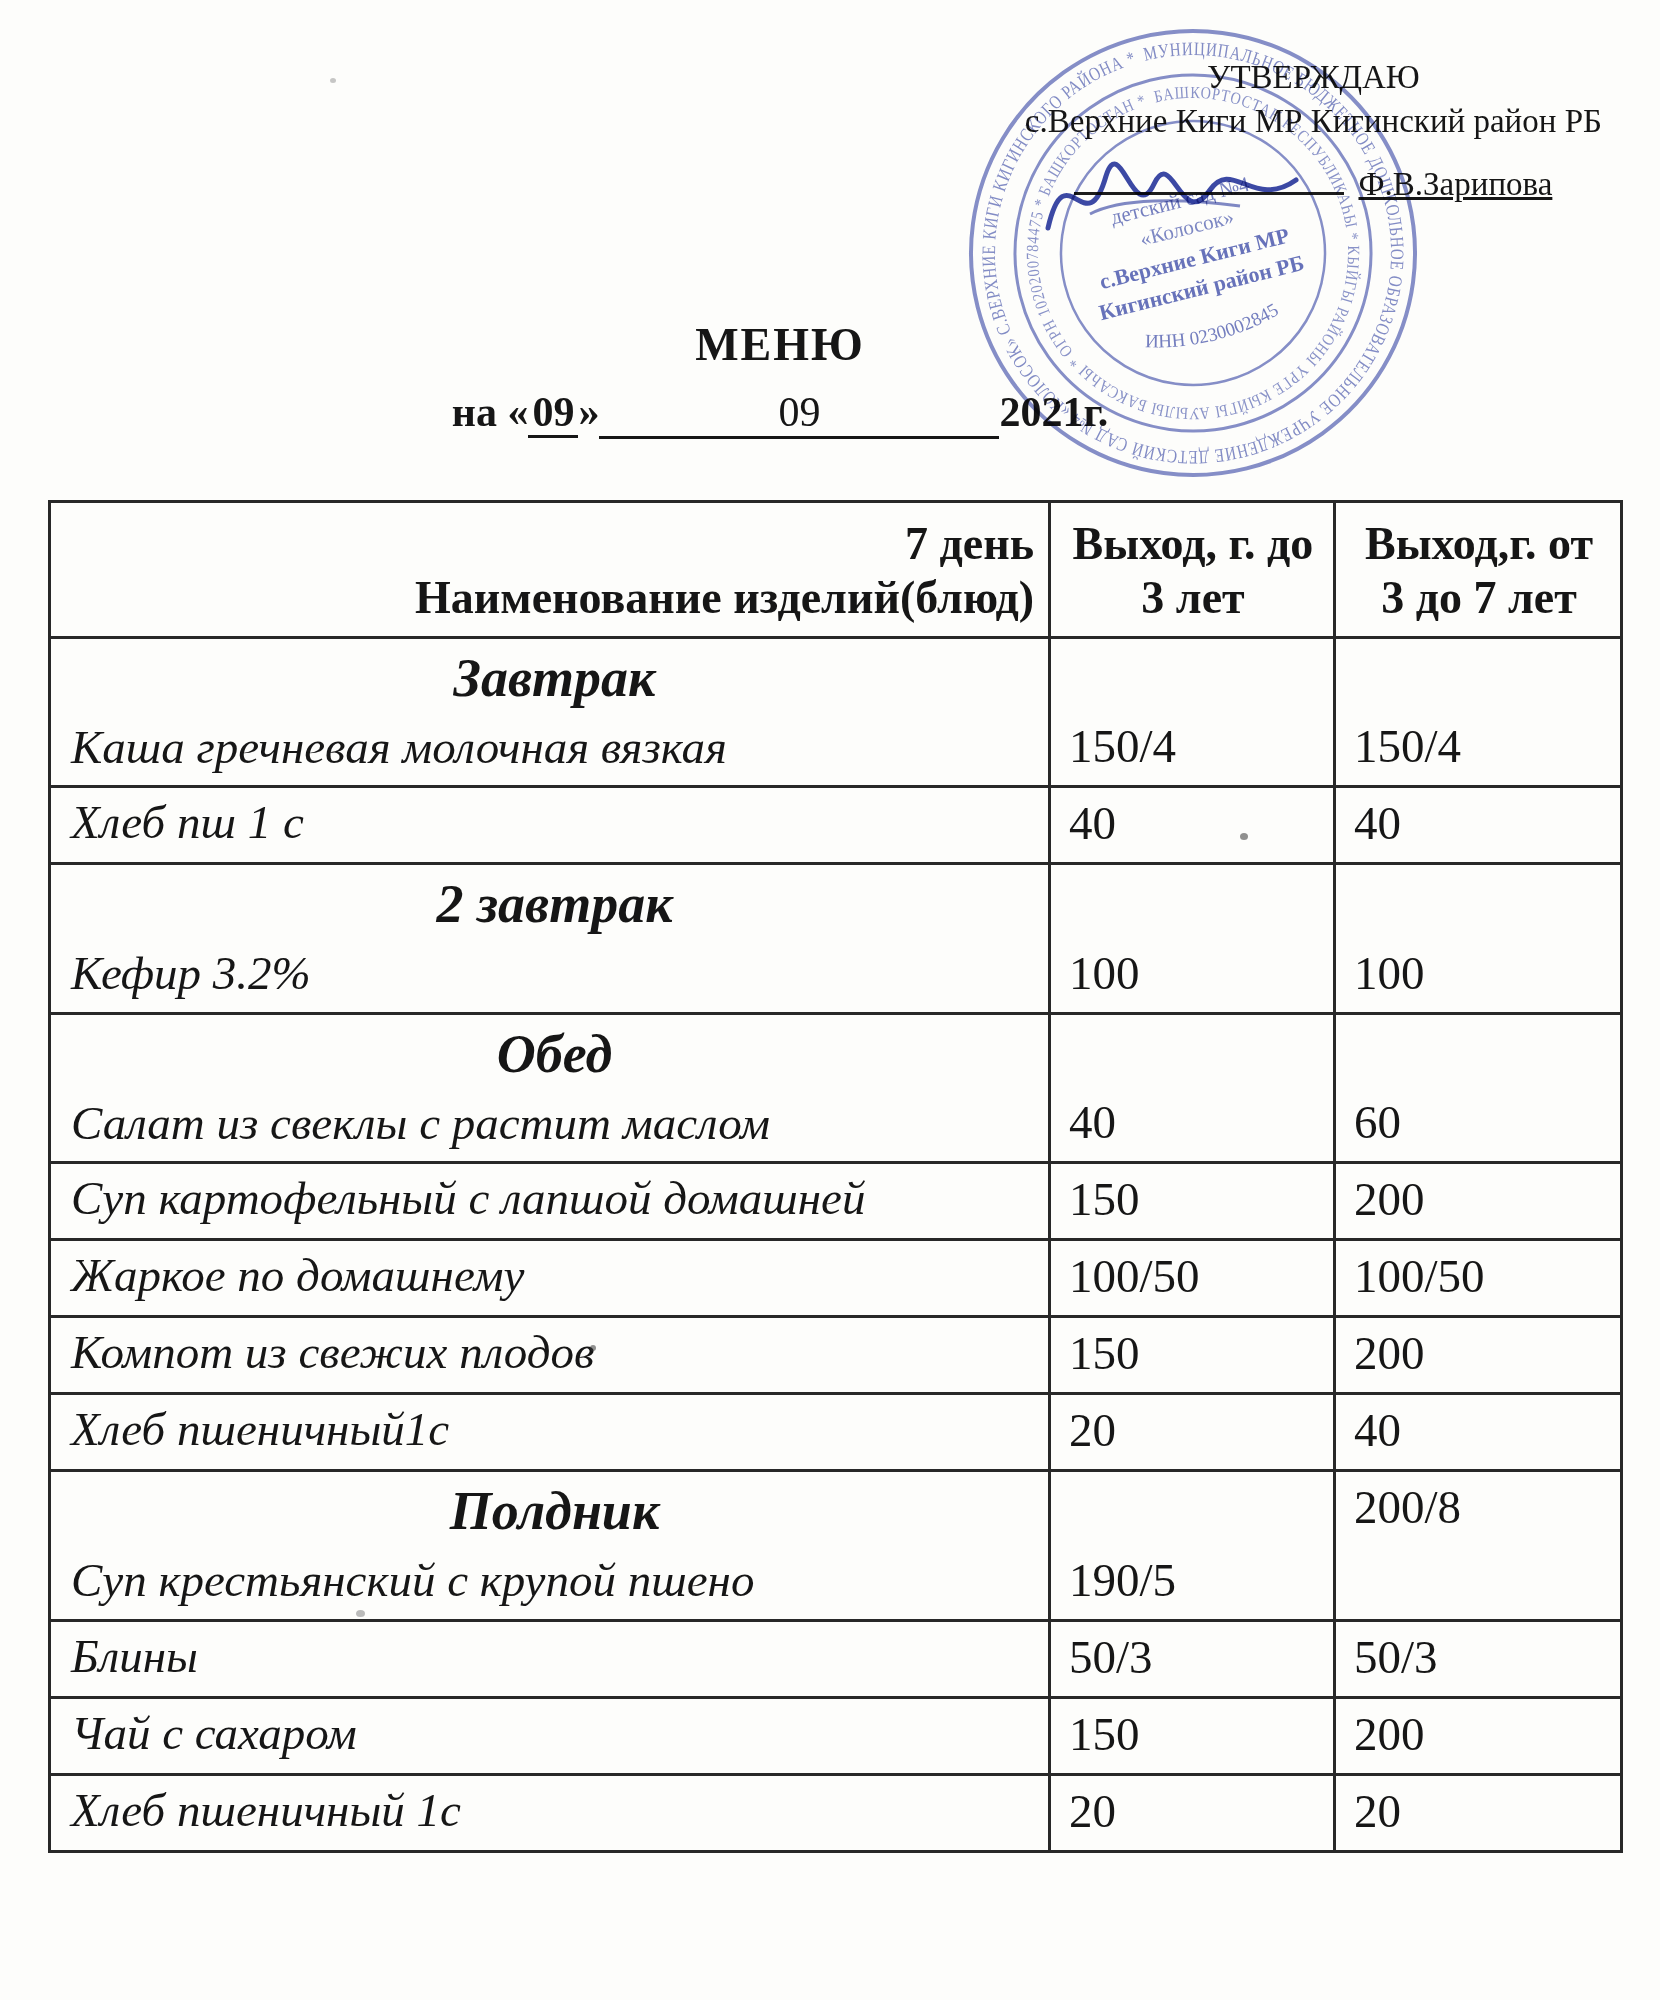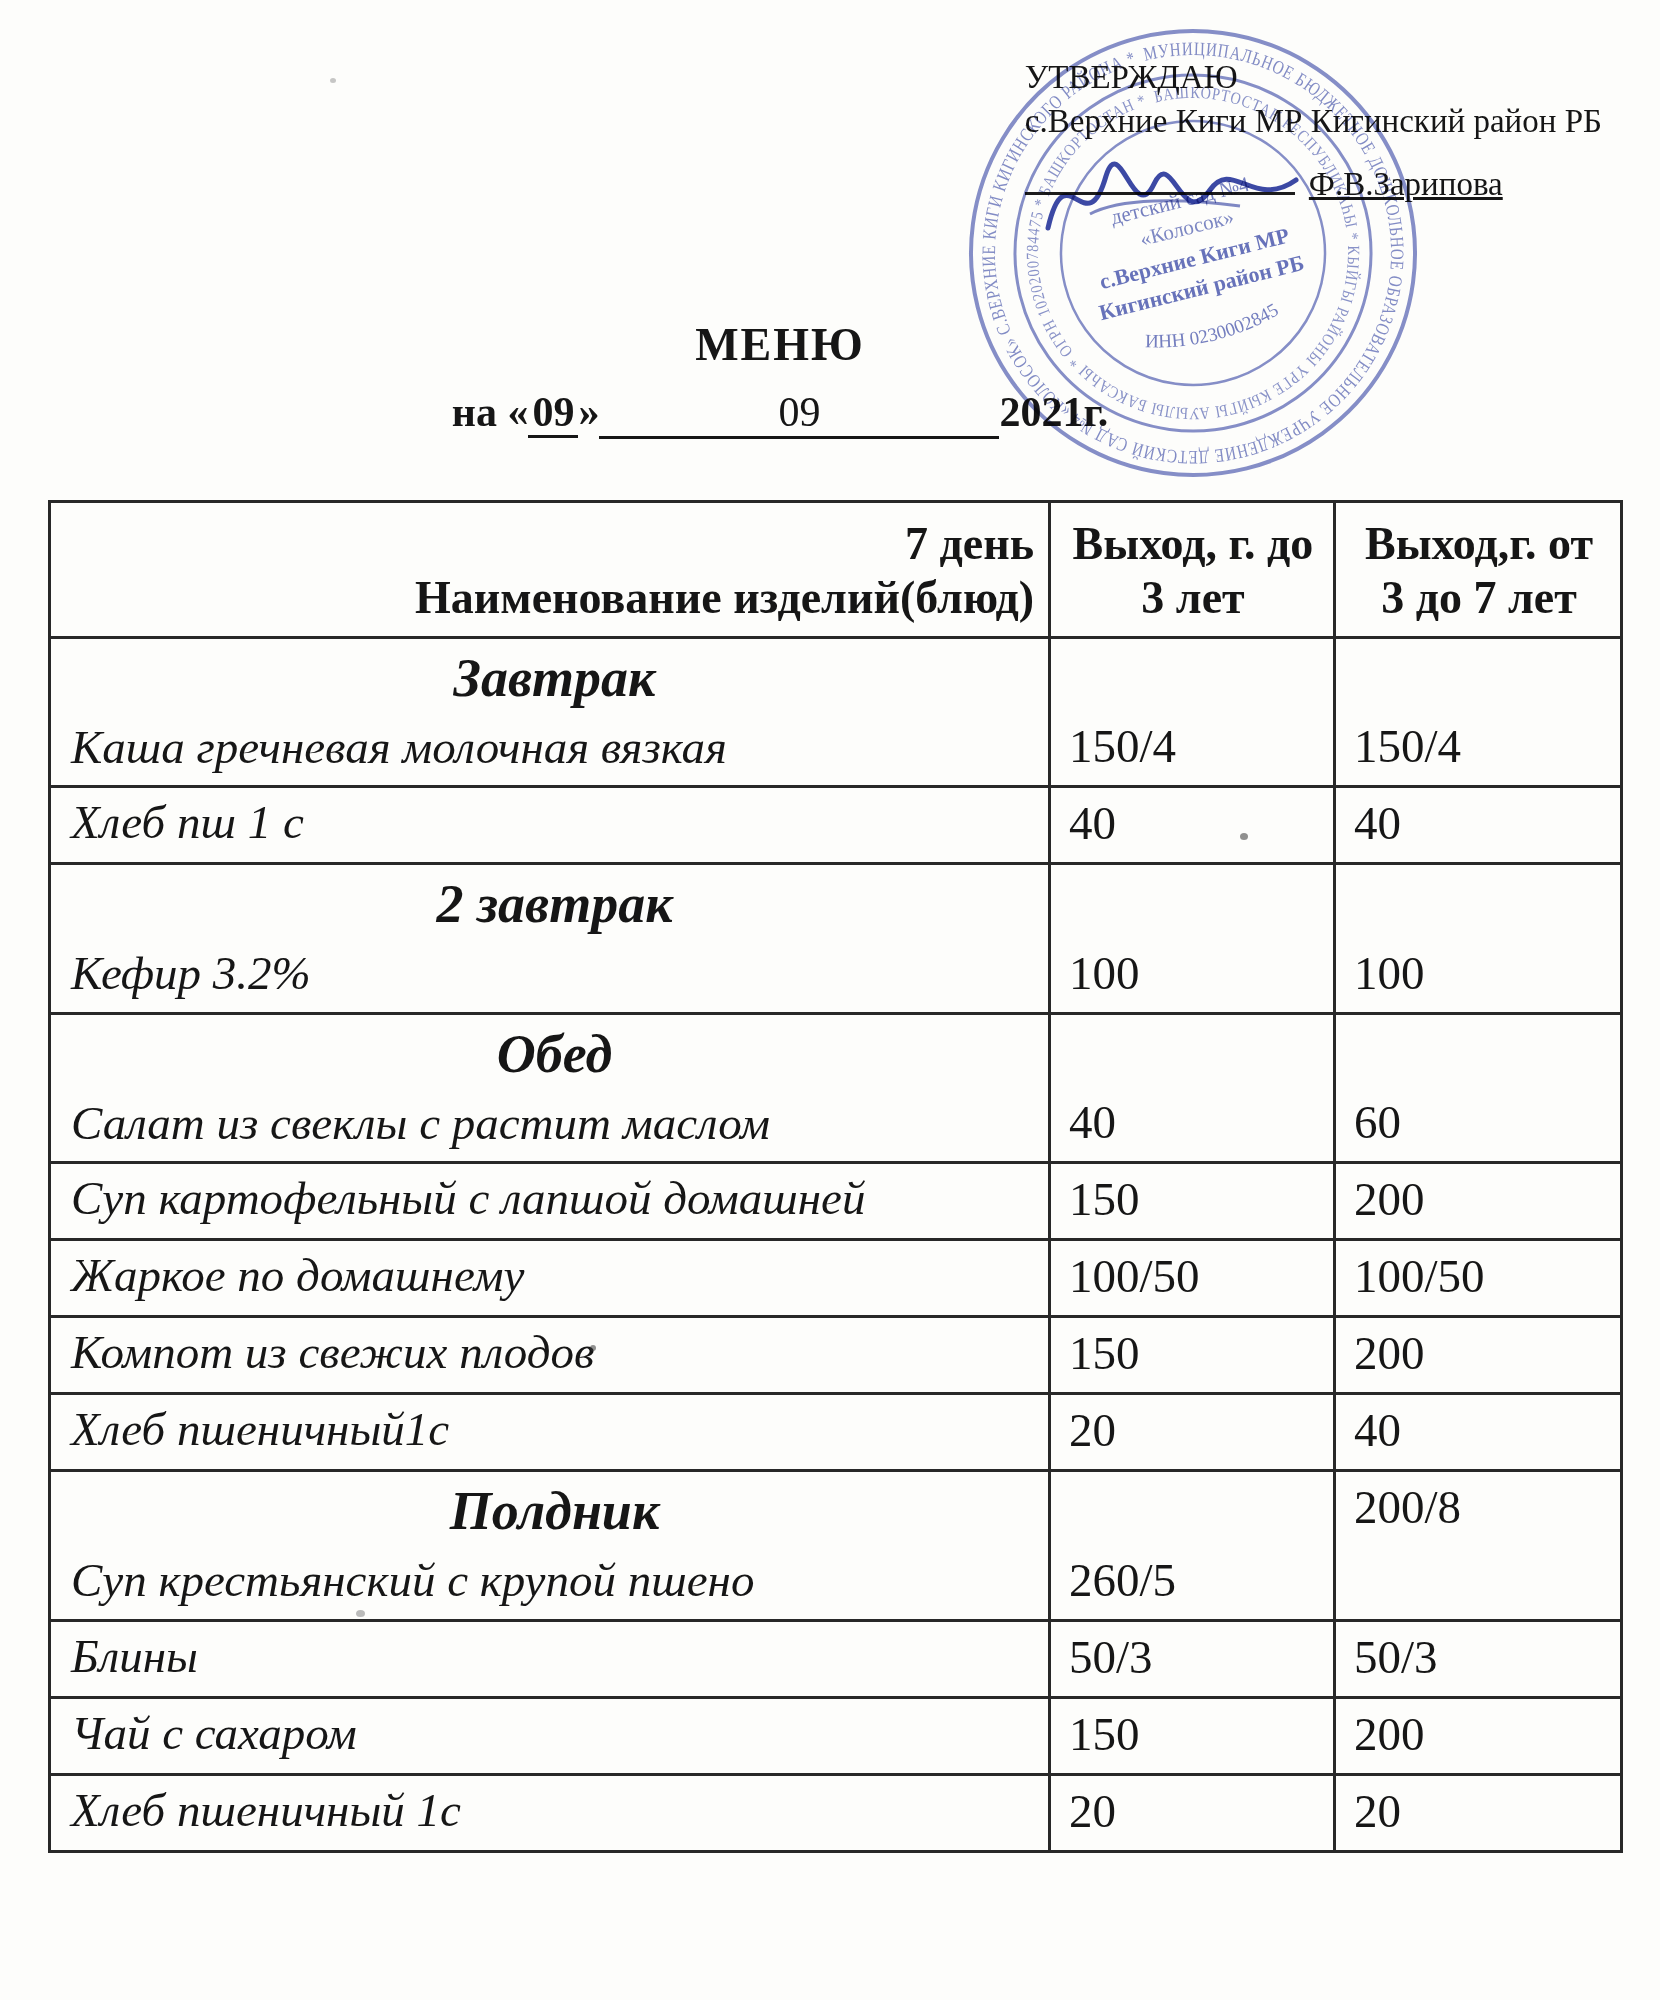--- a/index.html
+++ b/index.html
@@ -13,21 +13,21 @@
   }
   .page {
     position: absolute; inset: 0;
     background: #fdfdfb;
   }
 
   
   .approval {
     position: absolute;
     top: 56px; right: 58px;
-    text-align: left;
+    text-align: center;
     font-size: 33px;
     line-height: 1.32;
     z-index: 2;
   }
   .approval .sig-row { margin-top: 20px; text-decoration: underline; }
   .sig-line {
     display: inline-block;
     width: 270px;
     border-bottom: 3px solid #1c1c1c;
     height: 30px;
@@ -269,21 +269,21 @@
             <div class="dish-name">Хлеб пшеничный1с</div>
           </td>
           <td class="value-cell" style="vertical-align: top;">20</td>
           <td class="value-cell" style="vertical-align: top;">40</td>
         </tr>
         <tr class="section-row">
           <td class="name-cell">
             <div class="section-title">Полдник</div>
             <div class="dish-name">Суп крестьянский с крупой пшено</div>
           </td>
-          <td class="value-cell" style="vertical-align: bottom;">260/5</td>
+          <td class="value-cell" style="vertical-align: bottom;">190/5</td>
           <td class="value-cell" style="vertical-align: top;">200/8</td>
         </tr>
         <tr>
           <td class="name-cell">
             <div class="dish-name">Блины</div>
           </td>
           <td class="value-cell" style="vertical-align: top;">50/3</td>
           <td class="value-cell" style="vertical-align: top;">50/3</td>
         </tr>
         <tr>

